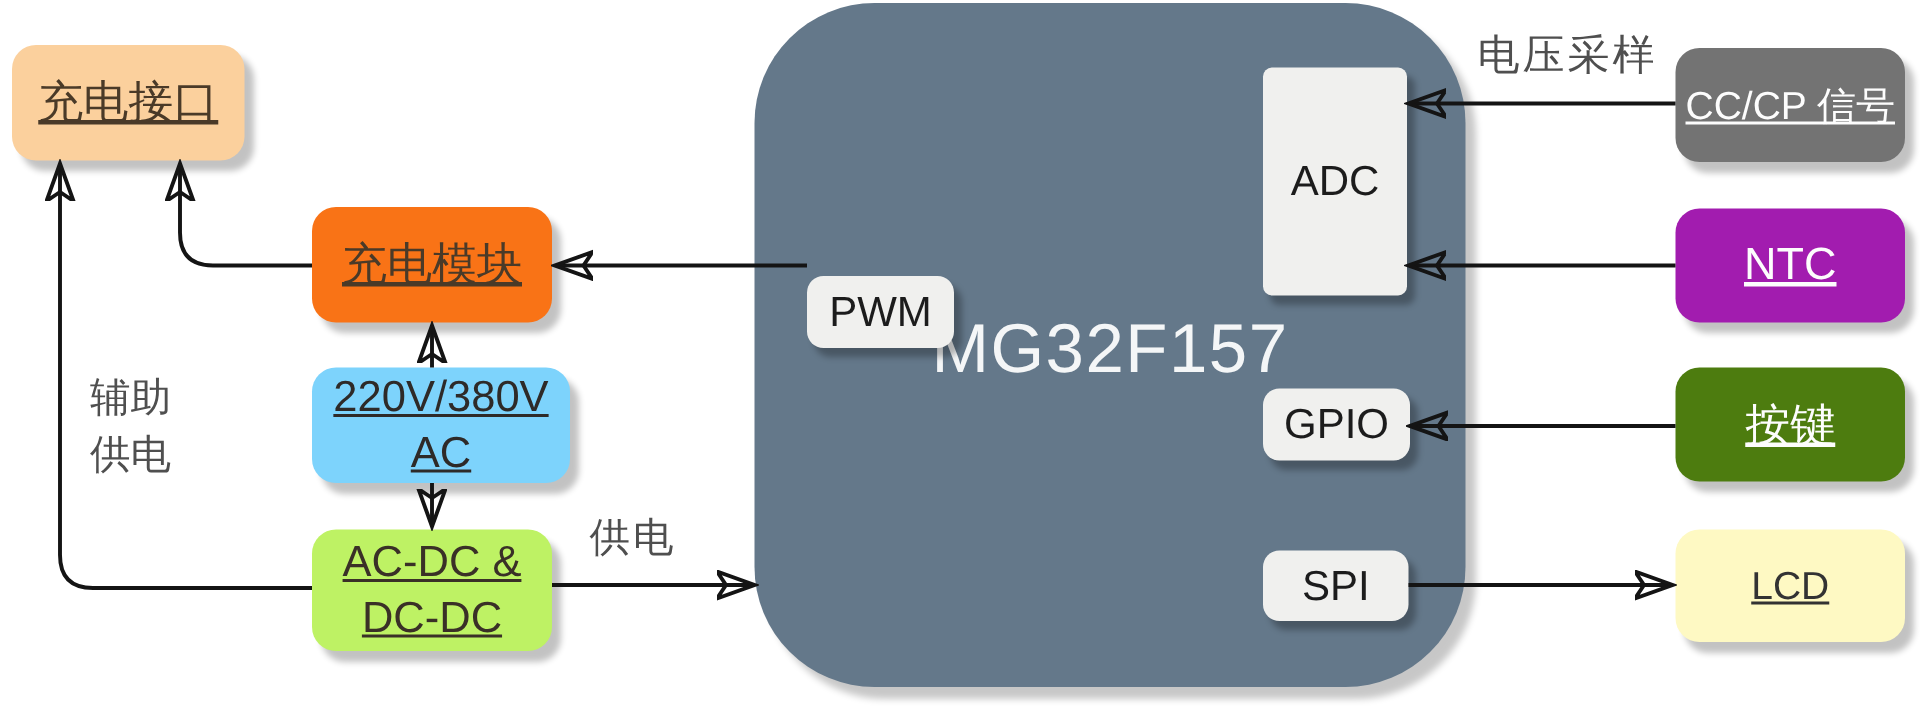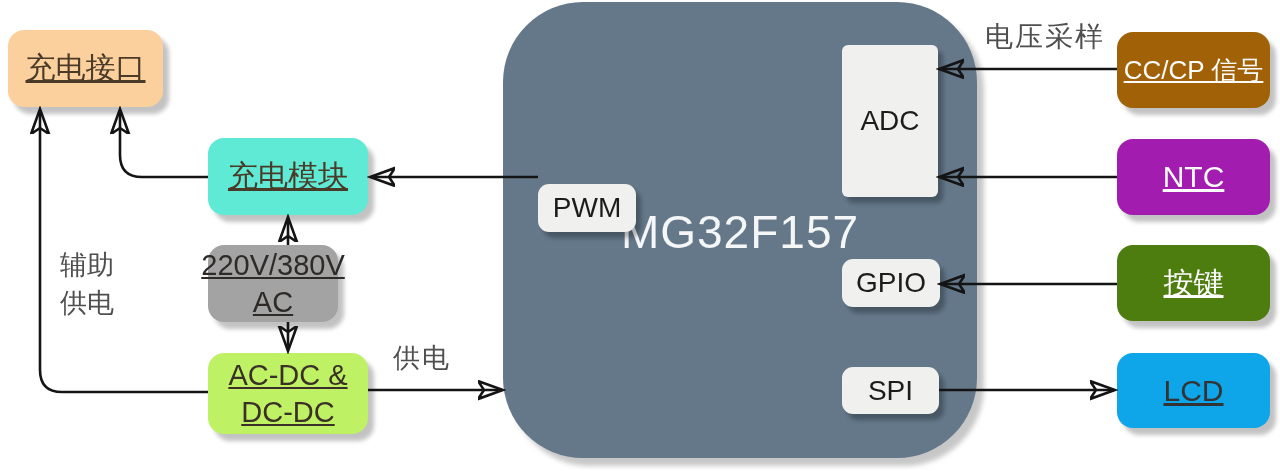--- a/index.html
+++ b/index.html
@@ -9,22 +9,22 @@
   }
   .box{
     position:absolute;display:flex;align-items:center;justify-content:center;
     text-align:center;border-radius:16px;
     box-shadow:6px 7px 4px rgba(0,0,0,0.24);
     white-space:pre-line;
     text-decoration:underline;
   }
   
   #charge-port   {left:8px;   top:30px;  width:155px;height:77px;background:#fbd09d;color:#4a3a28;font-size:30px;}
-  #charge-module {left:208px; top:138px; width:160px;height:77px;background:#5eead4;color:#4a3a28;font-size:30px;}
-  #ac-input      {left:208px; top:245px; width:130px;height:77px;background:#a3a3a3;color:#2e2a28;font-size:29px;line-height:1.25;}
+  #charge-module {left:208px; top:138px; width:160px;height:77px;background:#f97316;color:#4a3a28;font-size:30px;}
+  #ac-input      {left:208px; top:245px; width:172px;height:77px;background:#7dd3fc;color:#2e2a28;font-size:29px;line-height:1.25;}
   #ac-dc         {left:208px; top:353px; width:160px;height:81px;background:#bef264;color:#3a3027;font-size:29px;line-height:1.25;}
   
   #mcu{
     left:503px;top:2px;width:474px;height:456px;background:#64788a;
     border-radius:80px;box-shadow:7px 8px 5px rgba(0,0,0,0.22);
     position:absolute;
   }
   #mcu-label{
     position:absolute;left:0;top:203px;width:100%;text-align:center;
     color:#f4f6f7;font-size:46px;letter-spacing:1px;
@@ -32,24 +32,24 @@
   .periph{
     position:absolute;display:flex;align-items:center;justify-content:center;
     background:#f0f0ee;color:#1c1c1c;border-radius:11px;font-size:28px;
     box-shadow:5px 6px 4px rgba(0,0,0,0.28);
   }
   #p-pwm {left:35px; top:150px;width:98px; height:48px;margin-top:32px;}
   #p-adc {left:339px;top:43px; width:96px; height:152px;border-radius:6px;}
   #p-gpio{left:339px;top:257px;width:98px; height:48px;}
   #p-spi {left:339px;top:365px;width:97px; height:47px;}
   
-  #cc-cp{left:1117px;top:32px; width:153px;height:76px;background:#a16207;color:#fdfdfd;font-size:26px;text-align:center;}
+  #cc-cp{left:1117px;top:32px; width:153px;height:76px;background:#737373;color:#fdfdfd;font-size:26px;text-align:center;}
   #ntc  {left:1117px;top:139px;width:153px;height:76px;background:#a21caf;color:#fdfdfd;font-size:30px;}
   #keys {left:1117px;top:245px;width:153px;height:76px;background:#4d7c0f;color:#fdfdfd;font-size:30px;}
-  #lcd  {left:1117px;top:353px;width:153px;height:75px;background:#0ea5e9;color:#333333;font-size:30px;}
+  #lcd  {left:1117px;top:353px;width:153px;height:75px;background:#fef9c3;color:#333333;font-size:26px;}
   
   .annot{position:absolute;color:#4f4f4f;}
   #label-voltage-sampling{left:985px;top:18px;font-size:28px;letter-spacing:2px;}
   #label-aux-power{left:60px;top:246px;font-size:27px;line-height:38px;}
   #label-power-supply{left:393px;top:340px;font-size:27px;letter-spacing:2px;}
   
   #wires{position:absolute;left:0;top:0;width:1280px;height:471px;pointer-events:none;z-index:5;}
   #wires path{stroke:#141414;stroke-width:2.6;fill:none;}
 </style>
 </head>

